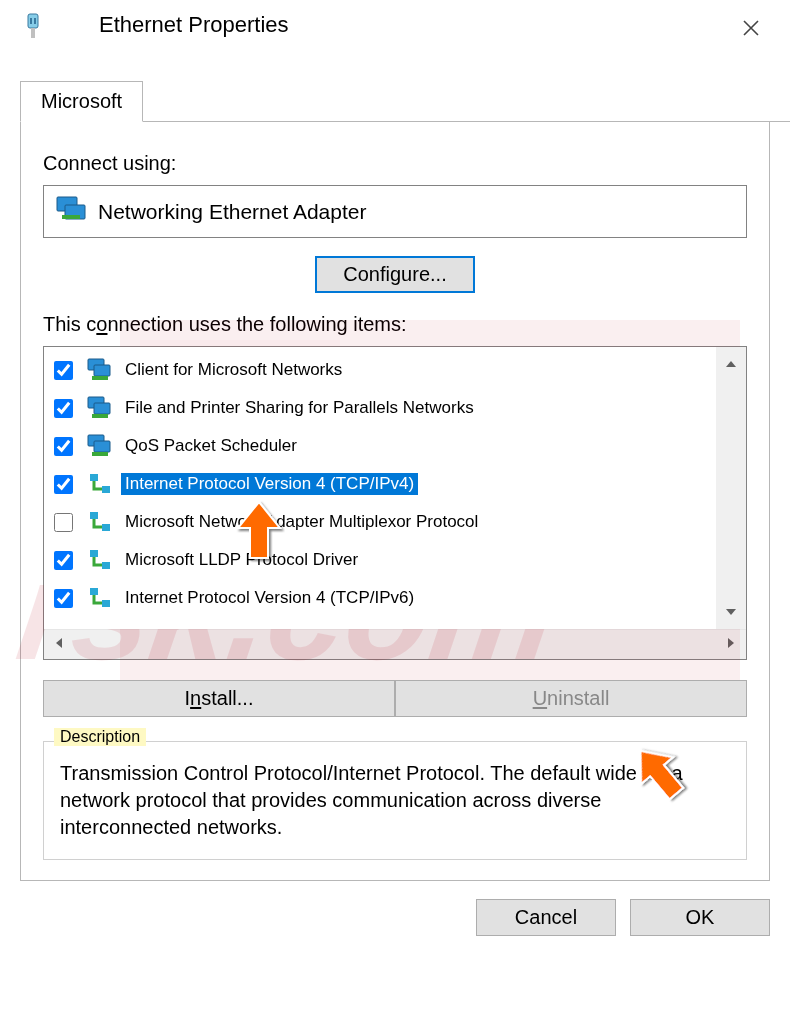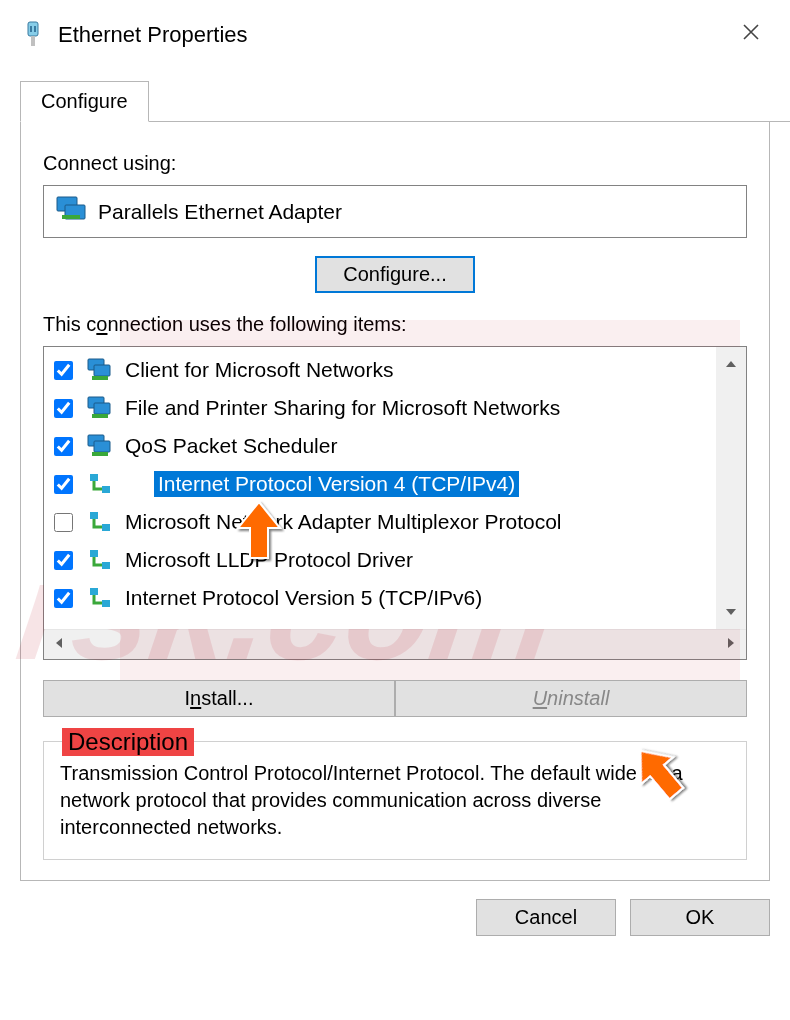--- a/index.html
+++ b/index.html
@@ -9,23 +9,24 @@
     font-size: 18px;
     background: #fff;
     color: #000;
     width: 790px;
     height: 1020px;
     overflow: hidden;
     position: relative;
   }
   .titlebar {
     display: flex;
-    align-items: flex-end;
+    align-items: flex-start;
     padding: 12px 20px 12px 22px;
     height: 60px;
+    gap: 41px;
   }
   .titlebar .icon {
     width: 22px;
     height: 28px;
     margin-right: 14px;
     position: relative;
   }
   .titlebar .title {
     font-size: 22px;
     color: #000;
@@ -86,21 +87,20 @@
     background: #e1e1e1;
     border: 1px solid #adadad;
     padding: 6px 24px;
     font-size: 20px;
     font-family: inherit;
     cursor: pointer;
     min-width: 160px;
   }
   button.win:disabled {
     color: #888;
-    font-style: italic;
   }
   button.win.focused {
     border: 2px solid #0078d7;
     padding: 5px 23px;
   }
   .listframe {
     border: 1px solid #828282;
     margin-bottom: 20px;
   }
   .listbox {
@@ -143,49 +143,47 @@
     width: 19px; height: 19px;
     margin: 0 6px 0 4px;
   }
   .item .item-icon {
     width: 26px;
     height: 26px;
     flex-shrink: 0;
     display:flex;align-items:center;justify-content:center;
   }
   .item .item-text {
-    font-size: 21px;
+    font-size: 17px;
     padding: 1px 4px;
     white-space: nowrap;
   }
   .item.selected .item-text {
     background: #0078d7;
     color: #fff;
     outline: 1px dotted #fff;
-    margin-left: 33px;
   }
   .btnrow {
     display: flex;
     justify-content: space-between;
     margin-bottom: 24px;
   }
   .btnrow button.win { flex:1; min-width:0; }
   .groupbox {
     border: 1px solid #d0d0d0;
     position: relative;
     padding: 18px 16px 18px 16px;
   }
   .groupbox .legend {
     position: absolute;
     top: -14px;
     left: 10px;
-    background: #ef4444;
+    background: #fef9c3;
     padding: 0 6px;
-    font-size: 24px;
-    margin-left: 8px;
+    font-size: 16px;
   }
   .desc {
     font-size: 20px;
     line-height: 1.35;
   }
   .dialog-btns {
     display: flex;
     justify-content: flex-end;
     gap: 14px;
     padding: 18px 20px 0 0;
@@ -252,37 +250,37 @@
   <span class="title">Ethernet Properties</span>
   <span class="close">
     <svg width="18" height="18" viewBox="0 0 18 18">
         <path d="M2 2 L16 16 M16 2 L2 16" stroke="#444" stroke-width="1.6"></path>
       </svg>
   </span>
 </div>
 
 <div class="tabstrip">
   <div class="tab">
-    <span>Configure</span>
+    <span>Microsoft</span>
   </div>
 </div>
 
 <div class="panel">
 
   <div class="label">Connect using:</div>
 
   <div class="adapter-box">
     <span class="item-icon">
       <svg width="30" height="26" viewBox="0 0 30 26">
         <rect x="1" y="1" width="20" height="14" rx="1" fill="#2a8fd6" stroke="#1a5a8a"></rect>
         <rect x="9" y="9" width="20" height="14" rx="1" fill="#2a8fd6" stroke="#1a5a8a"></rect>
         <rect x="6" y="19" width="18" height="4" fill="#3aa83a"></rect>
       </svg>
     </span>
-    <span class="adapter-text">Parallels Ethernet Adapter</span>
+    <span class="adapter-text">Networking Ethernet Adapter</span>
   </div>
 
   <div class="row-right">
     <button class="win focused">
       <span>Configure...</span>
     </button>
   </div>
 
   <div class="label">
     <span>This c<span class="u">o</span>nnection uses the following items:</span>
@@ -304,21 +302,21 @@
           </div>
           <div class="item">
             <input type="checkbox" checked="" style="">
             <span class="item-icon">
               <svg width="26" height="24" viewBox="0 0 26 24">
                 <rect x="1" y="1" width="16" height="11" rx="1" fill="#2a8fd6" stroke="#1a5a8a"></rect>
                 <rect x="7" y="7" width="16" height="11" rx="1" fill="#2a8fd6" stroke="#1a5a8a"></rect>
                 <rect x="5" y="18" width="16" height="4" fill="#3aa83a"></rect>
               </svg>
             </span>
-            <span class="item-text">File and Printer Sharing for Microsoft Networks</span>
+            <span class="item-text">File and Printer Sharing for Parallels Networks</span>
           </div>
           <div class="item">
             <input type="checkbox" checked="" style="">
             <span class="item-icon">
               <svg width="26" height="24" viewBox="0 0 26 24">
                 <rect x="1" y="1" width="16" height="11" rx="1" fill="#2a8fd6" stroke="#1a5a8a"></rect>
                 <rect x="7" y="7" width="16" height="11" rx="1" fill="#2a8fd6" stroke="#1a5a8a"></rect>
                 <rect x="5" y="18" width="16" height="4" fill="#3aa83a"></rect>
               </svg>
             </span>
@@ -359,21 +357,21 @@
           </div>
           <div class="item">
             <input type="checkbox" checked="" style="">
             <span class="item-icon">
               <svg width="26" height="24" viewBox="0 0 26 24">
                 <rect x="3" y="2" width="8" height="7" fill="#2aa8d6"></rect>
                 <rect x="15" y="14" width="8" height="7" fill="#2aa8d6"></rect>
                 <path d="M7 9 L7 17 L15 17" stroke="#3aa83a" stroke-width="3" fill="none"></path>
               </svg>
             </span>
-            <span class="item-text">Internet Protocol Version 5 (TCP/IPv6)</span>
+            <span class="item-text">Internet Protocol Version 4 (TCP/IPv6)</span>
           </div>
         </div>
       <div class="vscroll">
         <span class="arrow">
           <svg width="14" height="10" viewBox="0 0 14 10">
               <path d="M7 2 L12 8 L2 8 Z" fill="#606060"></path>
             </svg>
         </span>
         <span class="arrow">
           <svg width="14" height="10" viewBox="0 0 14 10">

